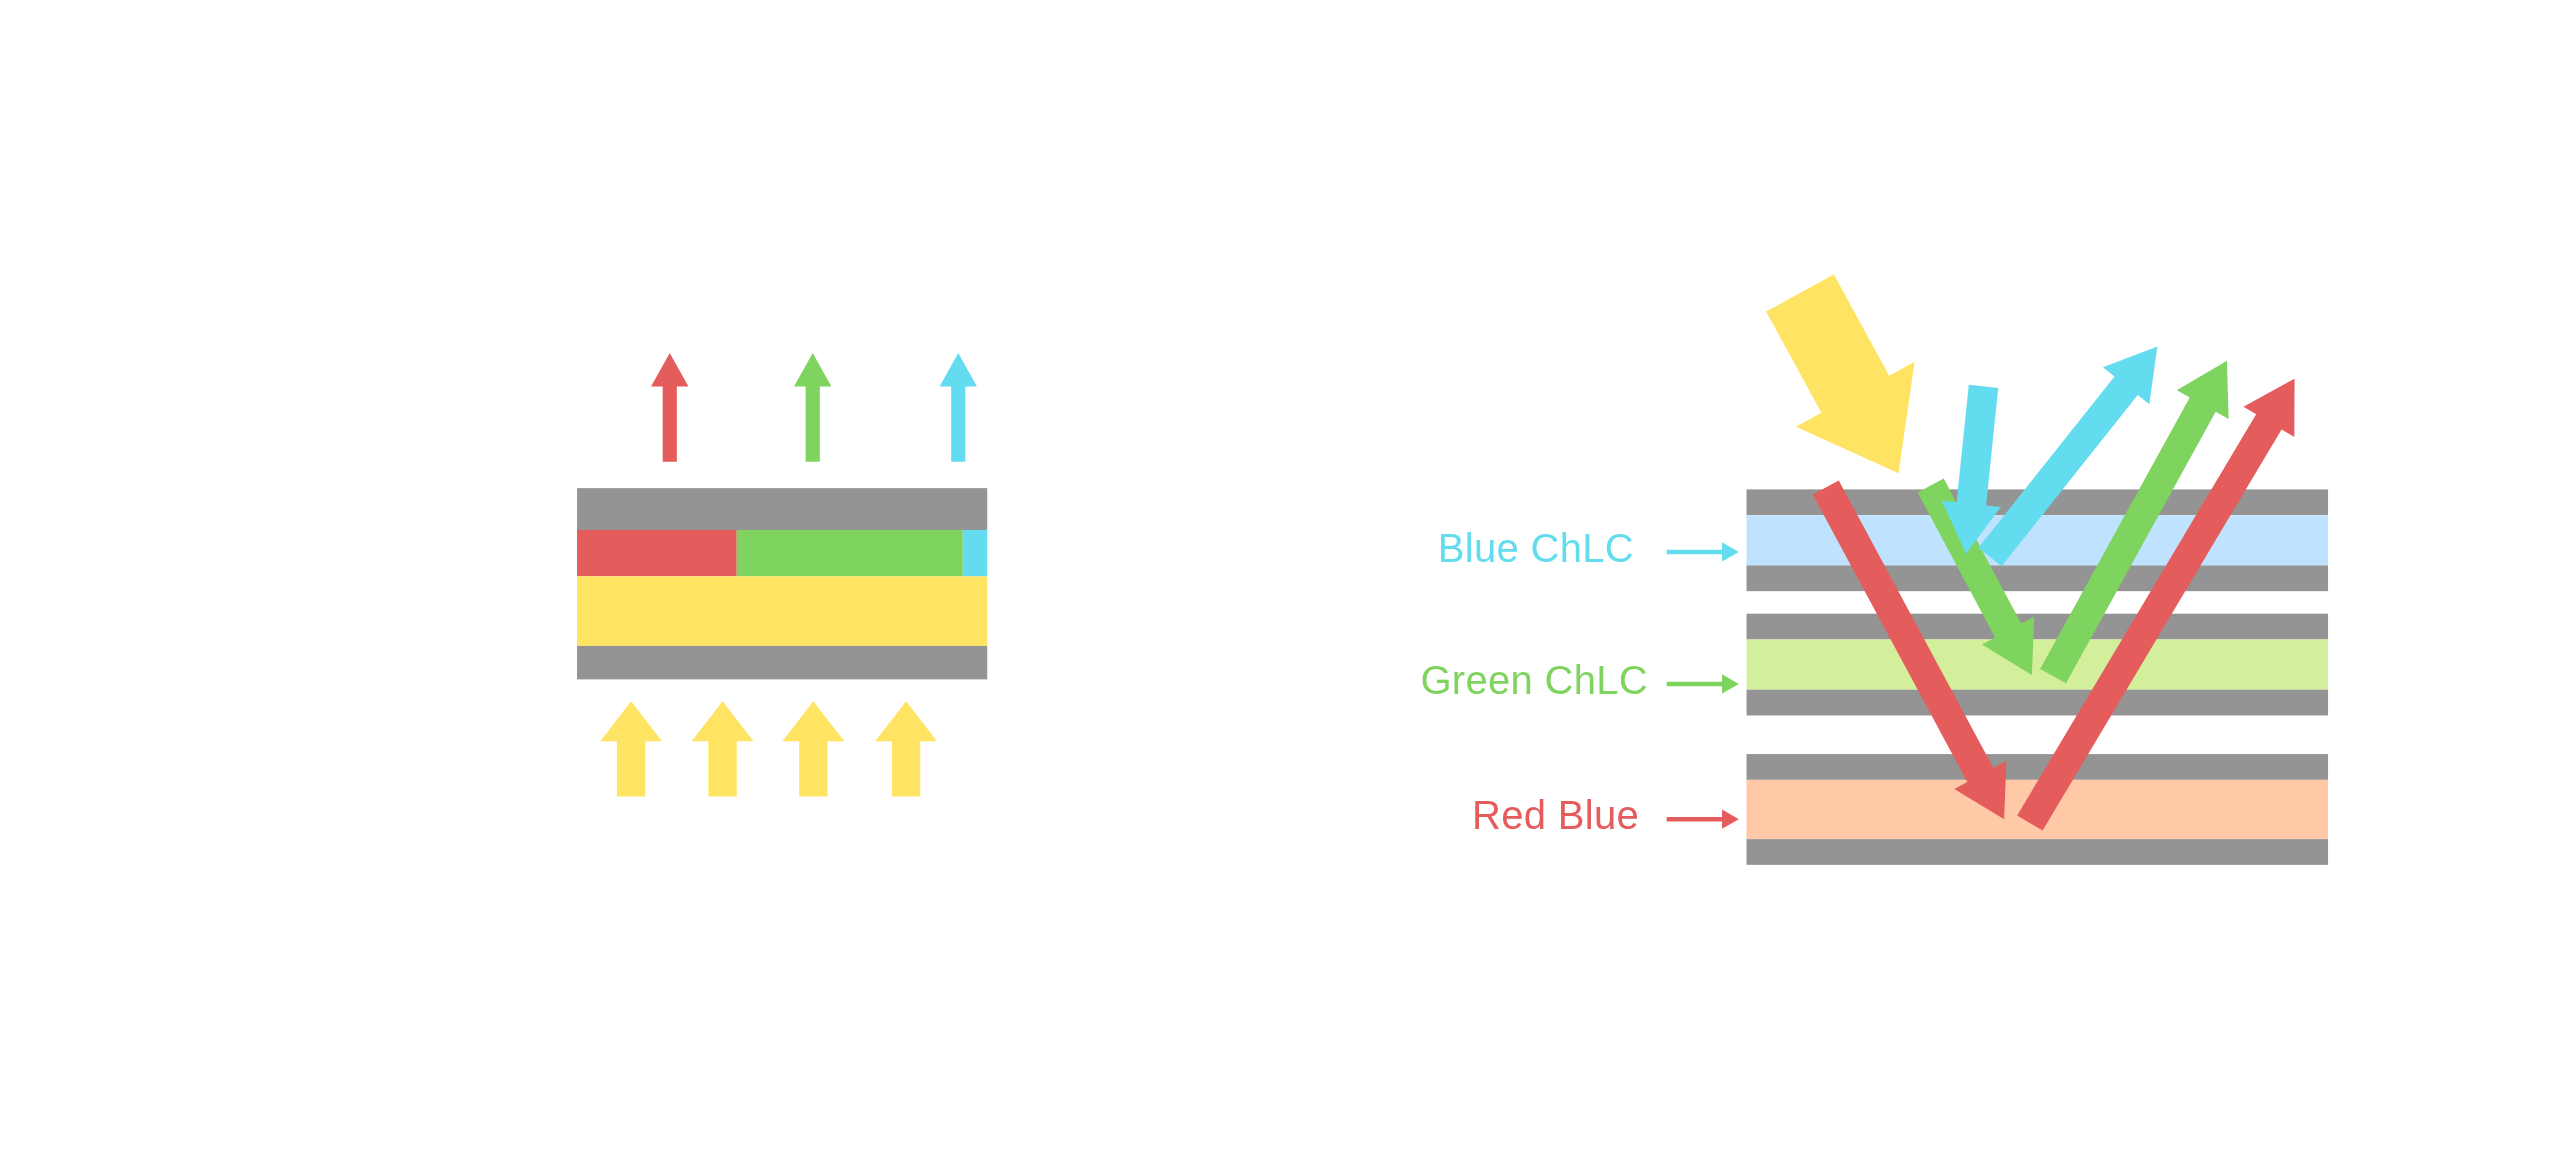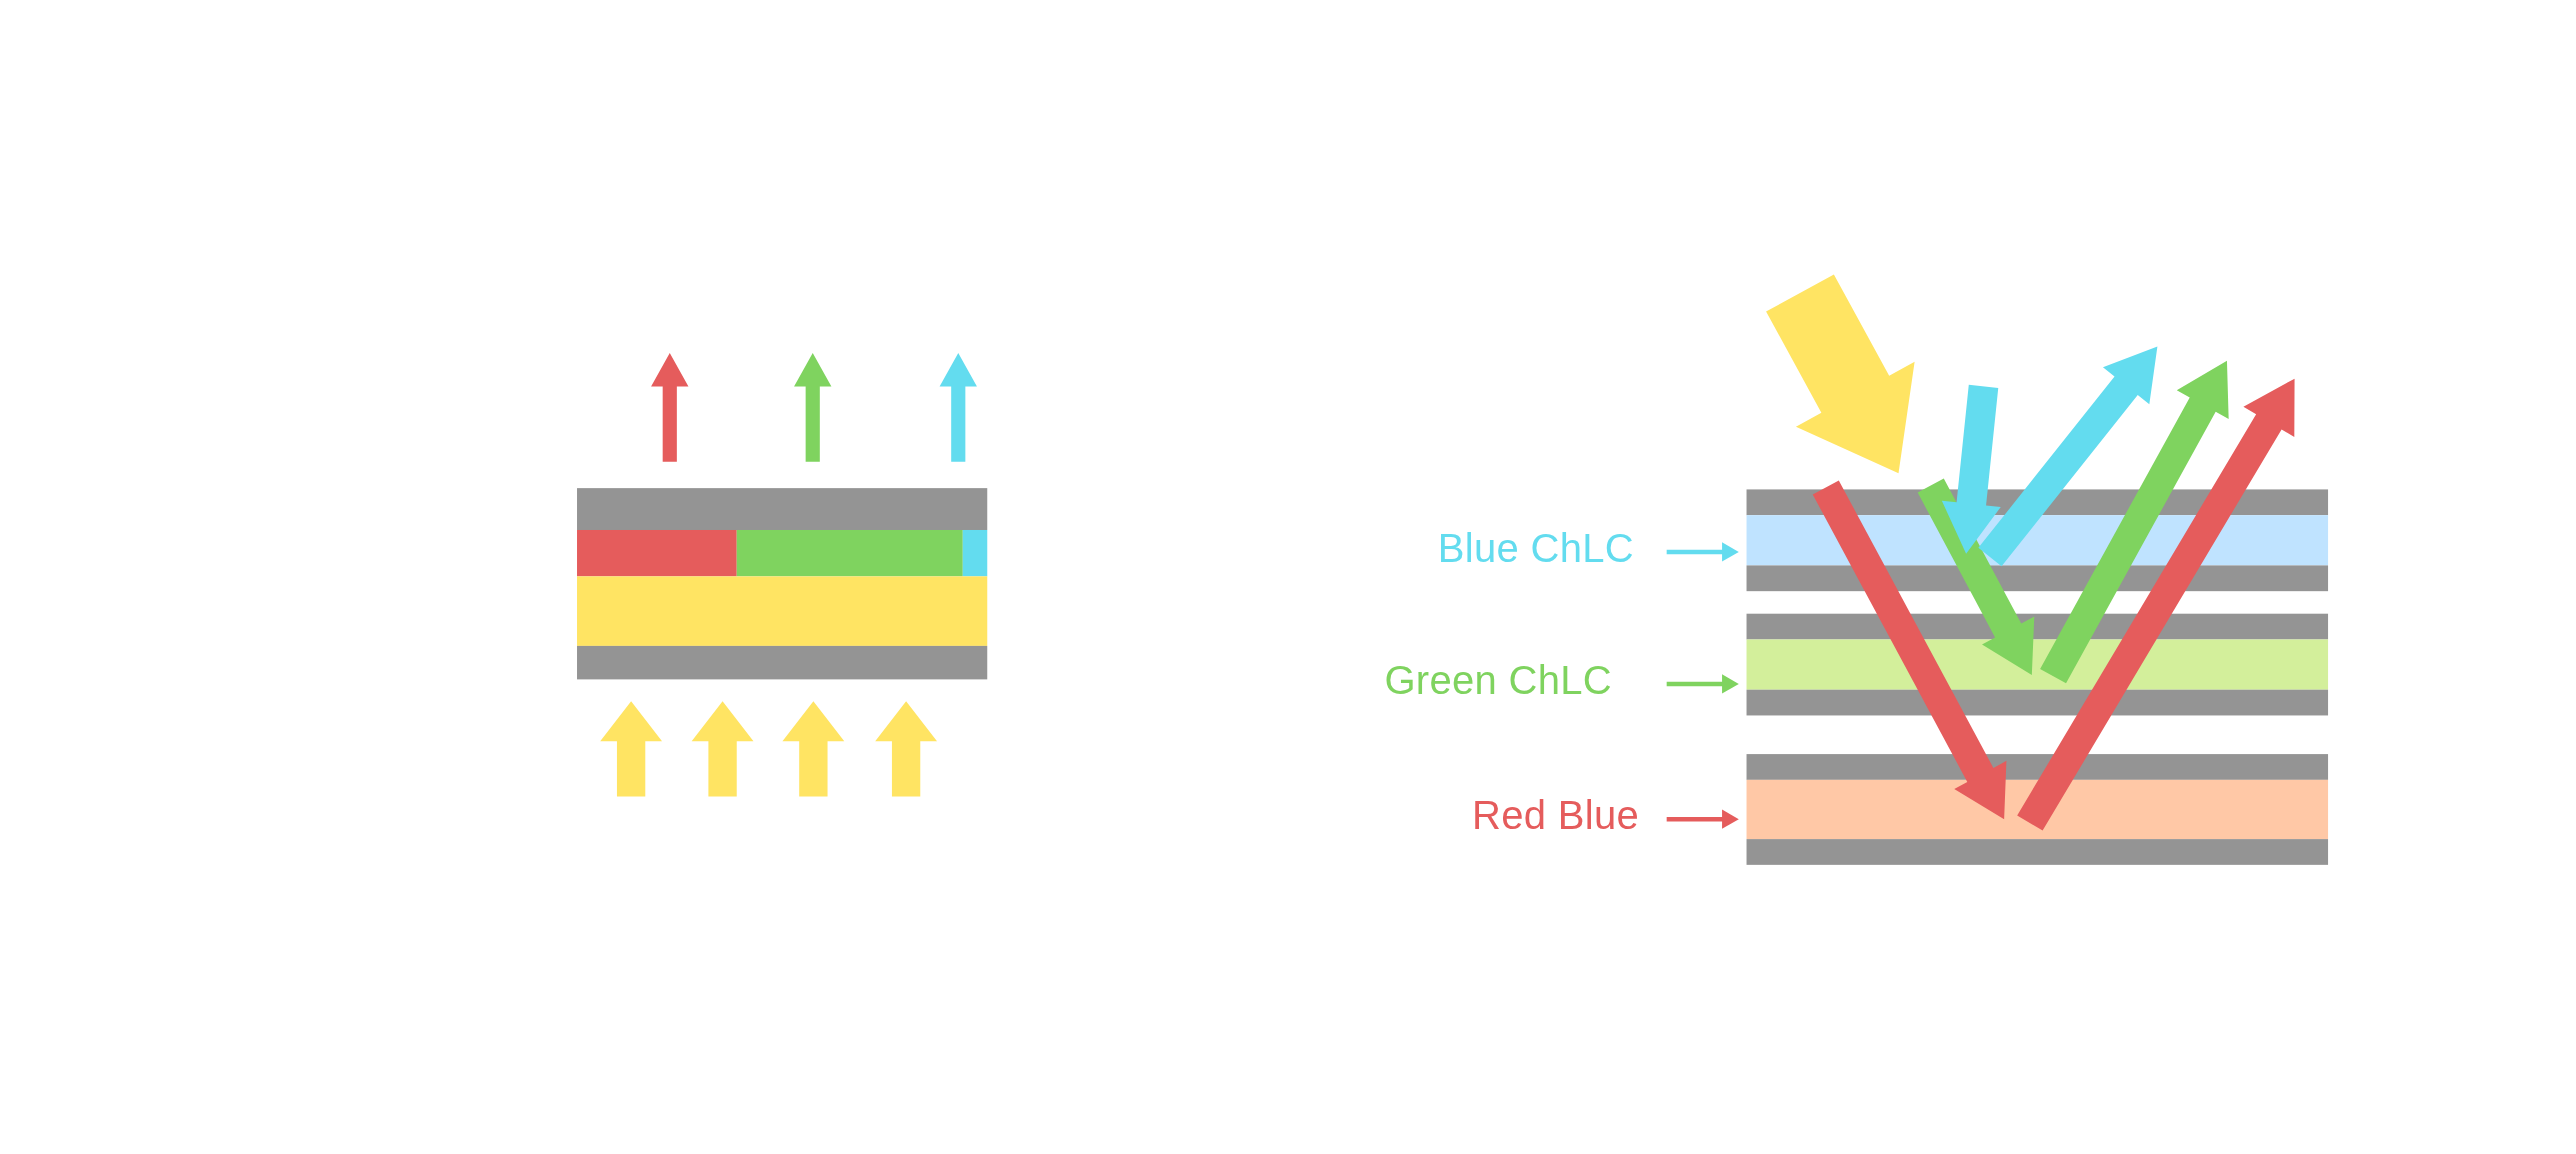--- a/index.html
+++ b/index.html
@@ -98,17 +98,17 @@
       <polygon id="rp-in-0" points="3057.12,597.62 3038.18,780.04 3015.30,777.67 3053.00,860.00 3106.81,787.17 3083.93,784.79 3102.88,602.38" fill="#63DCEF"></polygon>
       <polygon id="rp-out-0" points="3108.00,879.31 3319.46,613.37 3337.46,627.68 3350.00,538.00 3265.45,570.42 3283.45,584.74 3072.00,850.69" fill="#63DCEF"></polygon>
     </g>
 
     <g>
       <polygon id="rp-incident" points="2742.35,483.77 2828.22,640.92 2788.73,662.49 2948.00,735.00 2973.01,561.80 2933.52,583.37 2847.65,426.23" fill="#FFE463"></polygon>
     </g>
   </svg>
 
   <div id="rp-label-0" class="lbl" style="position: absolute; left: 1634px; top: 526px; color: rgb(99, 220, 239); transform: translateX(-100%);">Blue ChLC</div>
-  <div id="rp-label-1" class="lbl" style="position: absolute; left: 1612px; top: 658px; color: rgb(127, 211, 95); transform: translateX(-100%);">Green ChLC</div>
+  <div id="rp-label-1" class="lbl" style="position: absolute; left: 1648px; top: 658px; color: rgb(127, 211, 95); transform: translateX(-100%);">Green ChLC</div>
   <div id="rp-label-2" class="lbl" style="position: absolute; left: 1639px; top: 793px; color: rgb(229, 92, 92); transform: translateX(-100%);">Red Blue</div>
 
 </div>
 
 
 </body></html>

